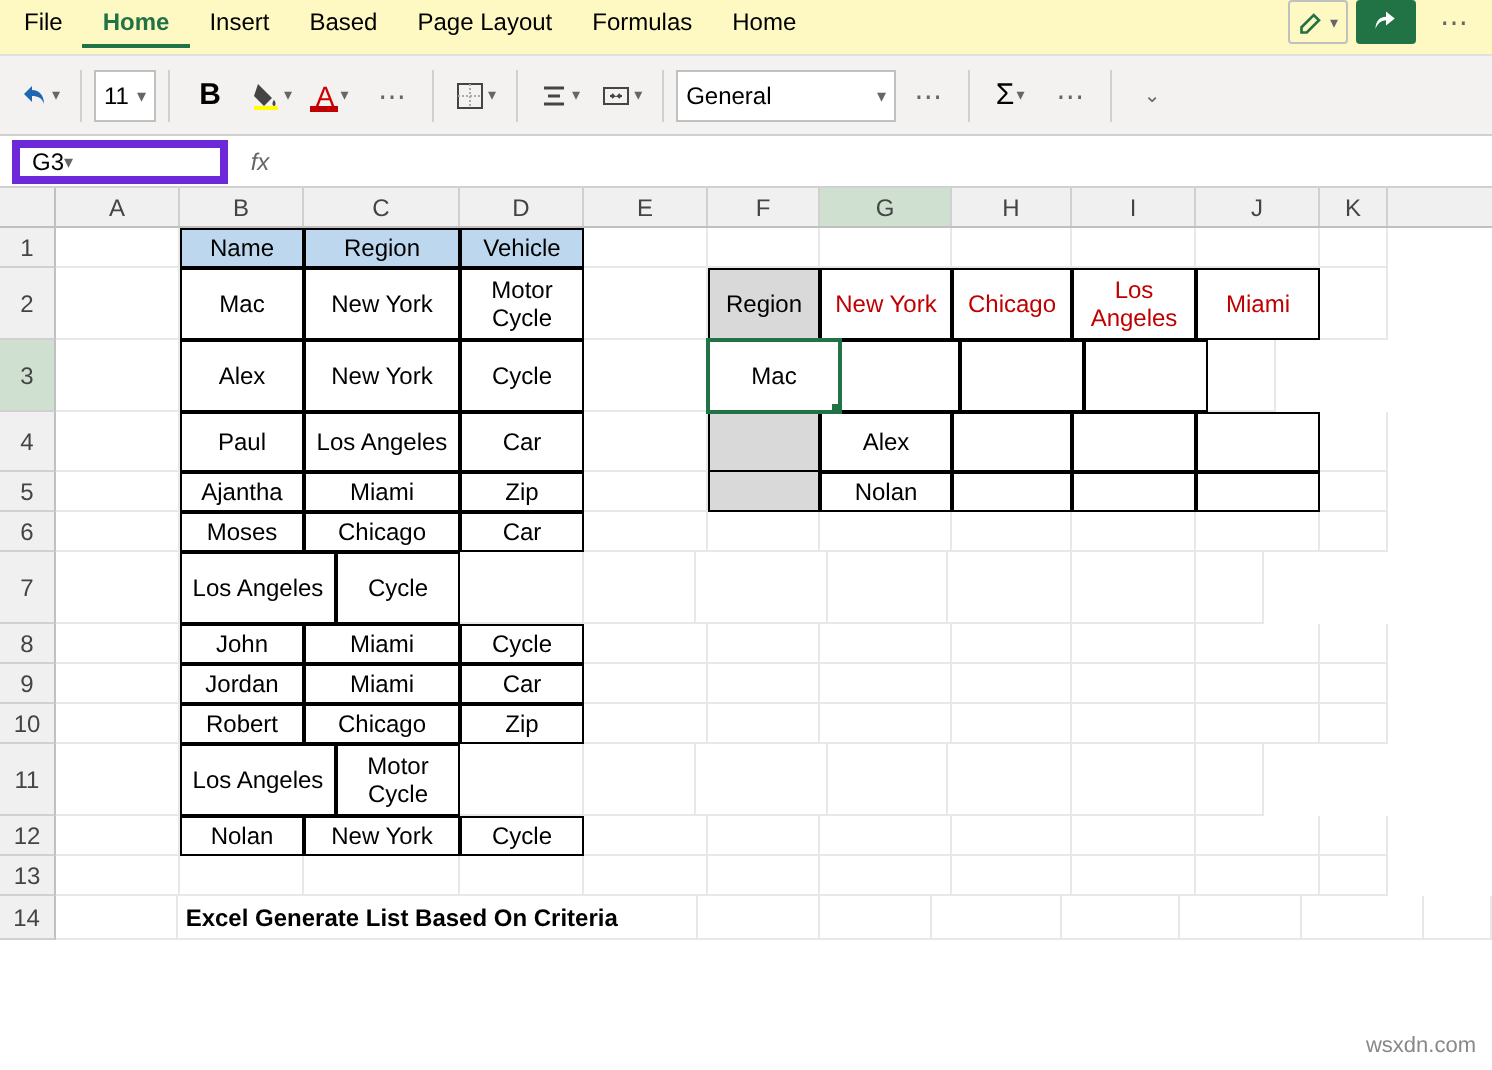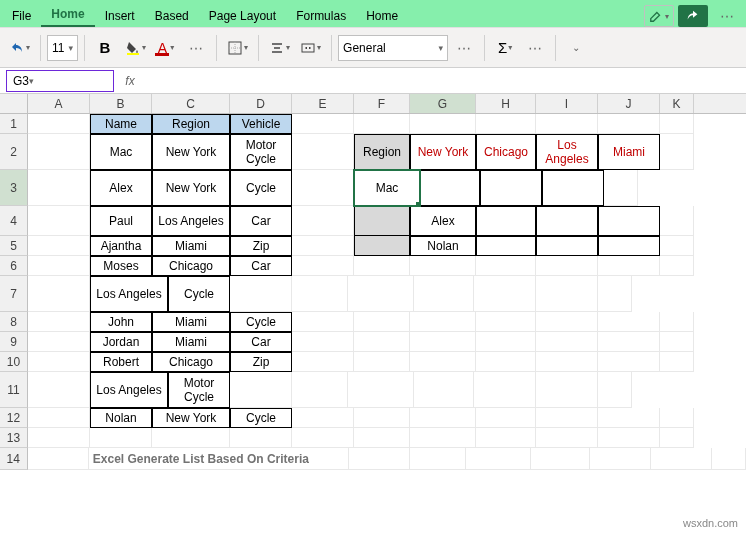--- a/index.html
+++ b/index.html
@@ -1,37 +1,37 @@
 <!DOCTYPE html>
 <html><head>
 <meta charset="utf-8">
 <style>
 * { box-sizing: border-box; margin: 0; padding: 0; }
 body { font-family: 'Segoe UI', Arial, sans-serif; font-size: 12px; background: #fff; width: 746px; height: 535px; overflow: hidden; position: relative; }
 
 
-.menubar { display: flex; align-items: flex-end; height: 28px; background: #86efac; border-bottom: 1px solid #e0e0e0; padding: 0 2px; }
+.menubar { display: flex; align-items: flex-start; height: 28px; background: #fef9c3; border-bottom: 1px solid #e0e0e0; padding: 0 2px; }
 .menubar .menu-item { padding: 4px 10px; font-size: 12px; cursor: pointer; }
 .menubar .menu-item.active { border-bottom: 2px solid #217346; color: #217346; font-weight: 600; }
 .menubar .spacer { flex: 1; }
 .menubar .right-btn { width: 30px; height: 22px; margin: 0 2px; display: flex; align-items: center; justify-content: center; border: 1px solid transparent; border-radius: 2px; }
 .menubar .share-btn { background: #217346; color: #fff; }
 
 
 .ribbon { display: flex; align-items: center; height: 40px; background: #f3f2f1; border-bottom: 1px solid #d0d0d0; padding: 0 6px; gap: 2px; }
 .ribbon .btn { height: 28px; min-width: 28px; display: flex; align-items: center; justify-content: center; background: #fff0; border: none; padding: 0 4px; }
 .ribbon .combo { height: 26px; background: #fff; border: 1px solid #c0c0c0; display: flex; align-items: center; padding: 0 4px; font-size: 12px; }
 .ribbon .combo .dd { margin-left: 4px; font-size: 9px; color: #666; }
 .ribbon .sep { width: 1px; height: 26px; background: #d0d0d0; margin: 0 4px; }
 .ribbon .icon-split { display: flex; align-items: center; }
 .ribbon .icon-split .dd { font-size: 8px; color: #666; margin-left: 1px; }
 
 
 .formulabar { display: flex; align-items: center; height: 26px; border-bottom: 1px solid #d0d0d0; }
-.namebox { width: 108px; height: 22px; border: 1px solid #6d28d9; margin: 0 6px; display: flex; align-items: center; padding: 0 6px; font-size: 12px; }
+.namebox { width: 108px; height: 22px; border: 4px solid #6d28d9; margin: 0 6px; display: flex; align-items: center; padding: 0 6px; font-size: 12px; }
 .namebox .dd { font-size: 9px; color: #666; }
 .fx { width: 20px; text-align: center; font-style: italic; color: #666; }
 .formula-input { flex: 1; height: 22px; border: 2px solid #ed7d31; background: #fff; display: flex; align-items: center; padding: 0 6px; font-size: 11px; margin-right: 6px; overflow: hidden; white-space: nowrap; }
 
 
 .grid-wrap { position: relative; }
 .col-headers { display: flex; height: 20px; background: #f0f0f0; border-bottom: 1px solid #c0c0c0; }
 .corner { width: 28px; border-right: 1px solid #c0c0c0; background: #f0f0f0; }
 .col-h { border-right: 1px solid #d0d0d0; text-align: center; font-size: 12px; color: #444; line-height: 20px; background: #f0f0f0; }
 .col-h.sel { background: #d0e0d0; }
@@ -54,21 +54,21 @@
 .b-l { border-left: 1px solid #000 !important; }
 .b-r { border-right: 1px solid #000 !important; }
 
 .hdr2 { background: #d9d9d9; }
 .red { color: #c00000; }
 
 
 .active-cell { outline: 2px solid #217346; outline-offset: -1px; z-index: 2; }
 .active-cell::after { content:''; position:absolute; right:-3px; bottom:-3px; width:6px; height:6px; background:#217346; }
 
-.bottom-note { color: #737373; font-weight: 600; font-size: 12px; text-align: left; padding-left: 4px; justify-content: flex-start; }
+.bottom-note { color: #000000; font-weight: 600; font-size: 12px; text-align: left; padding-left: 4px; justify-content: flex-start; }
 
 .watermark { position: absolute; right: 8px; bottom: 6px; font-size: 11px; color: #888; }
 
 svg { display: block; }
 </style>
 </head>
 <body>
 
 <div class="menubar">
   <div class="menu-item">File</div>

